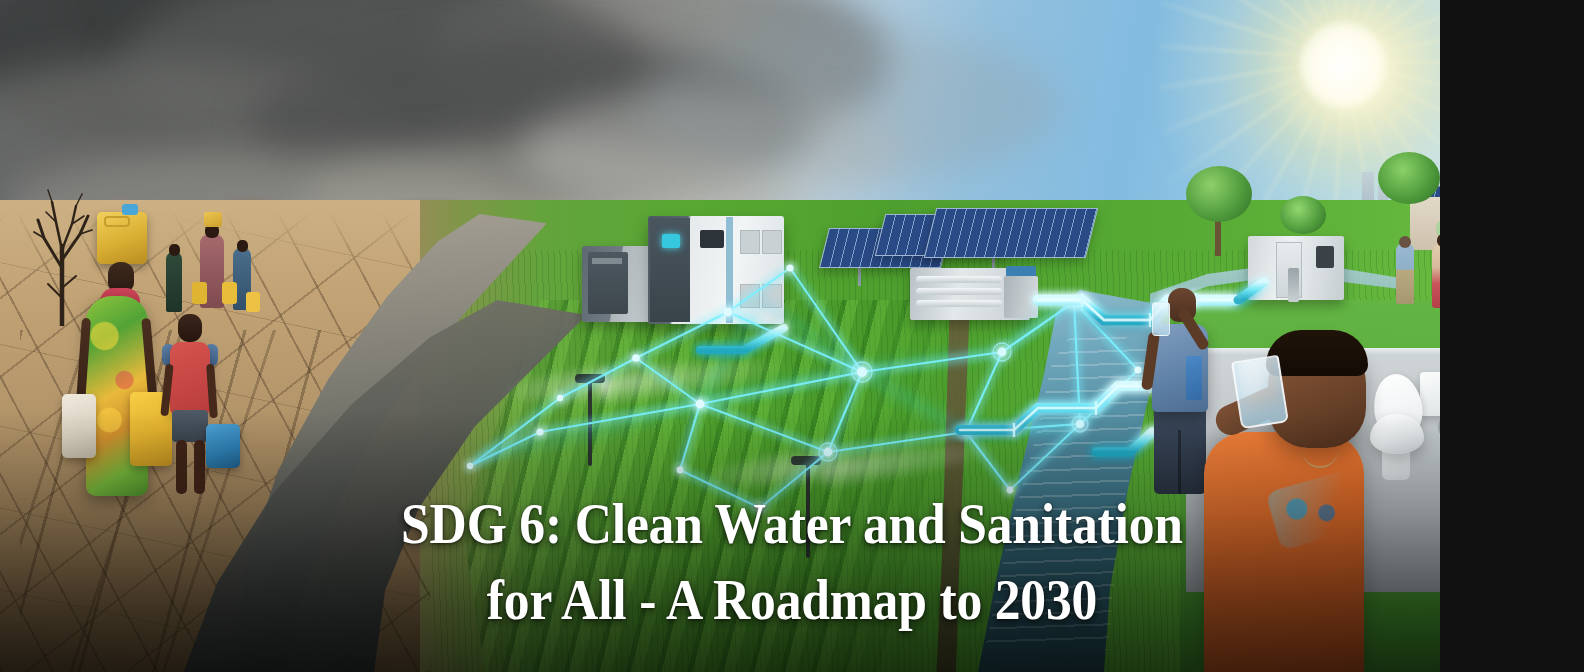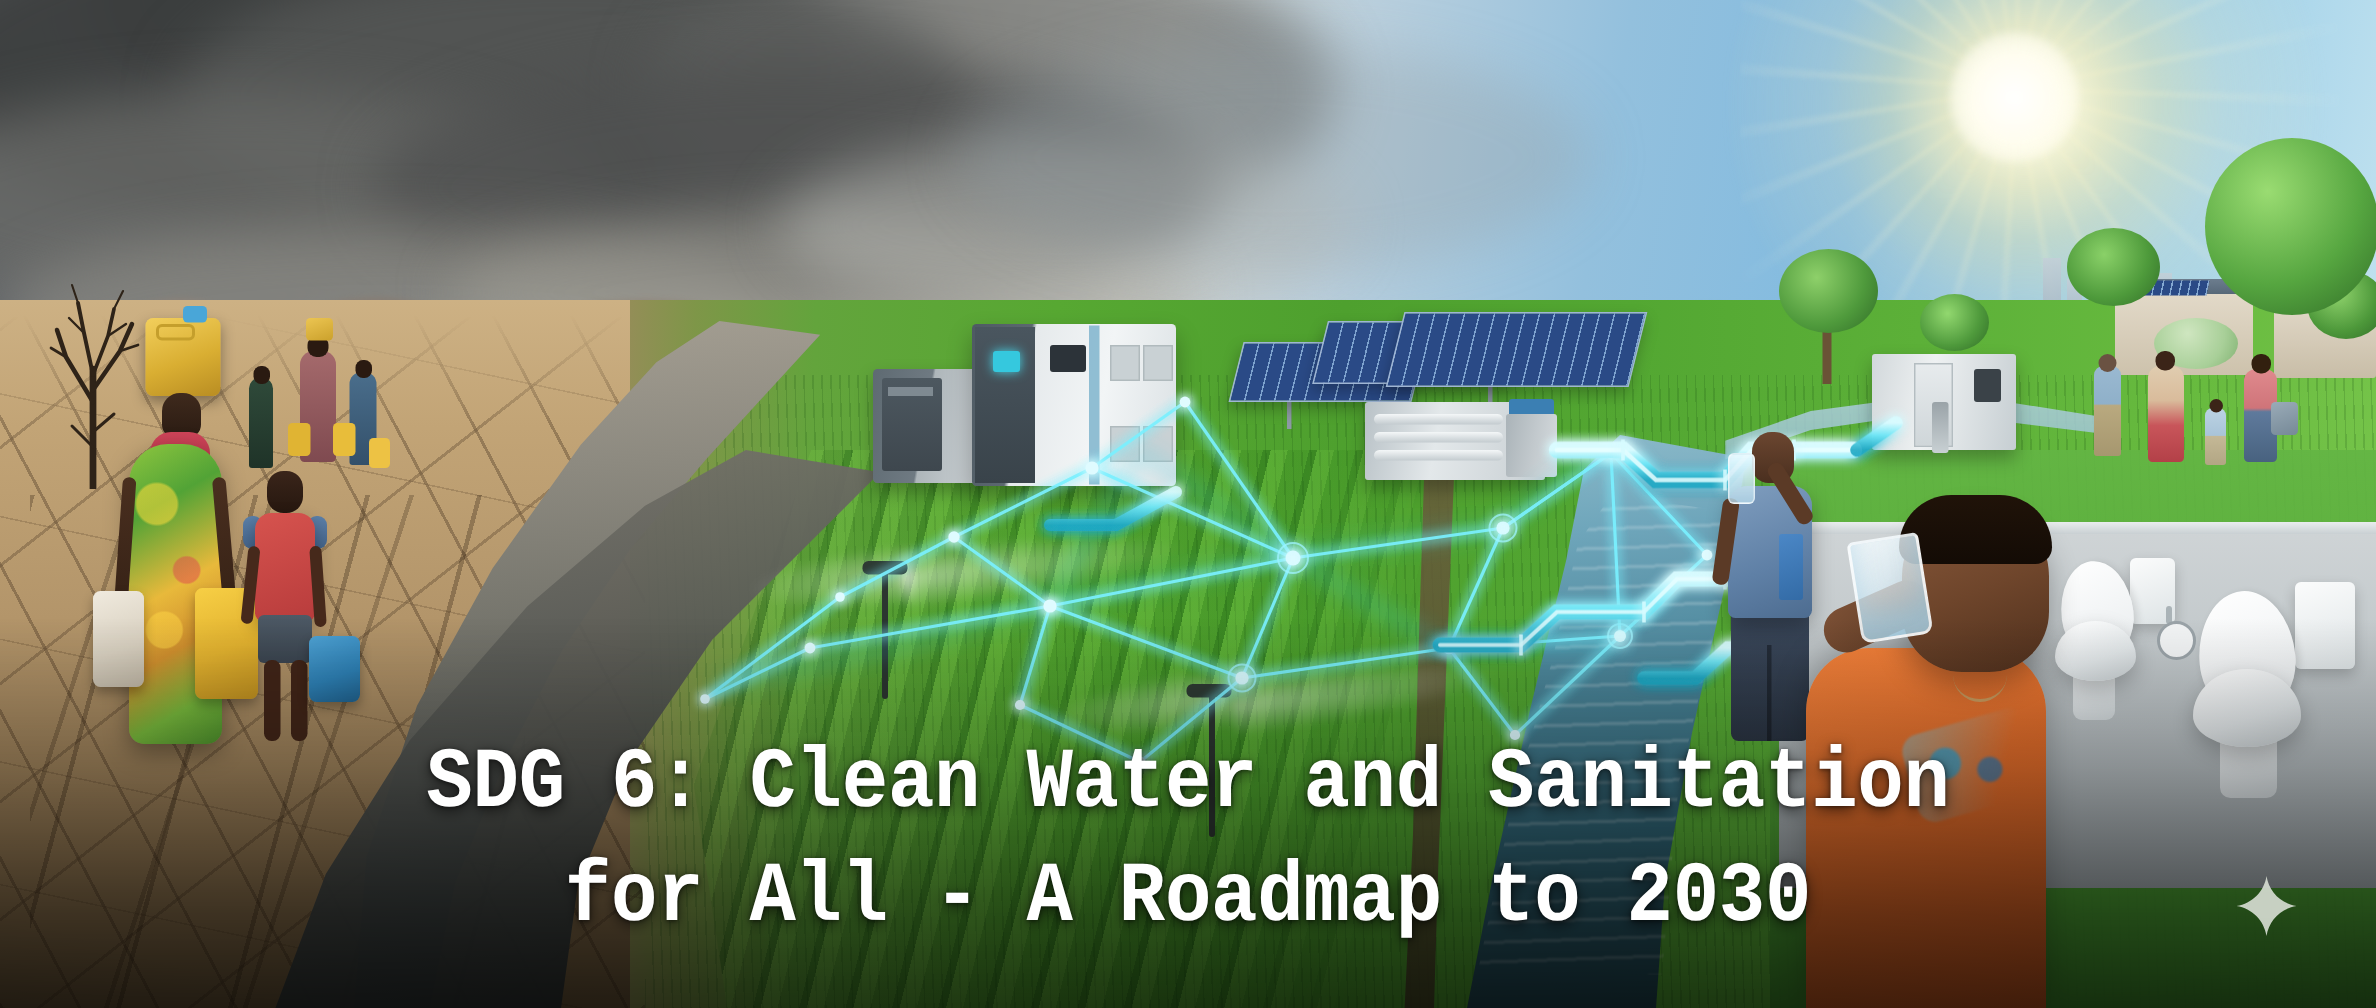--- a/index.html
+++ b/index.html
@@ -1,19 +1,19 @@
 <!DOCTYPE html>
 <html><head>
 <meta charset="utf-8">
 <title>SDG 6 Banner</title>
 <style>
   html,body{margin:0;padding:0;background:#111;}
   #stage{
-    position:relative;width:1584px;height:672px;overflow:hidden;
-    font-family:Liberation Mono, monospace;
+    position:relative;width:1440px;height:672px;overflow:hidden;
+    font-family:Liberation Serif, serif;
     background:#4c1d95;
   }
   .layer{position:absolute;inset:0;}
 
   
   #sky{
     background:
       linear-gradient(100deg,
         #5d6165 0%, #6e7276 14%, #8a8c8b 26%,
         #b9b8b2 38%, #cfd2cf 46%,

